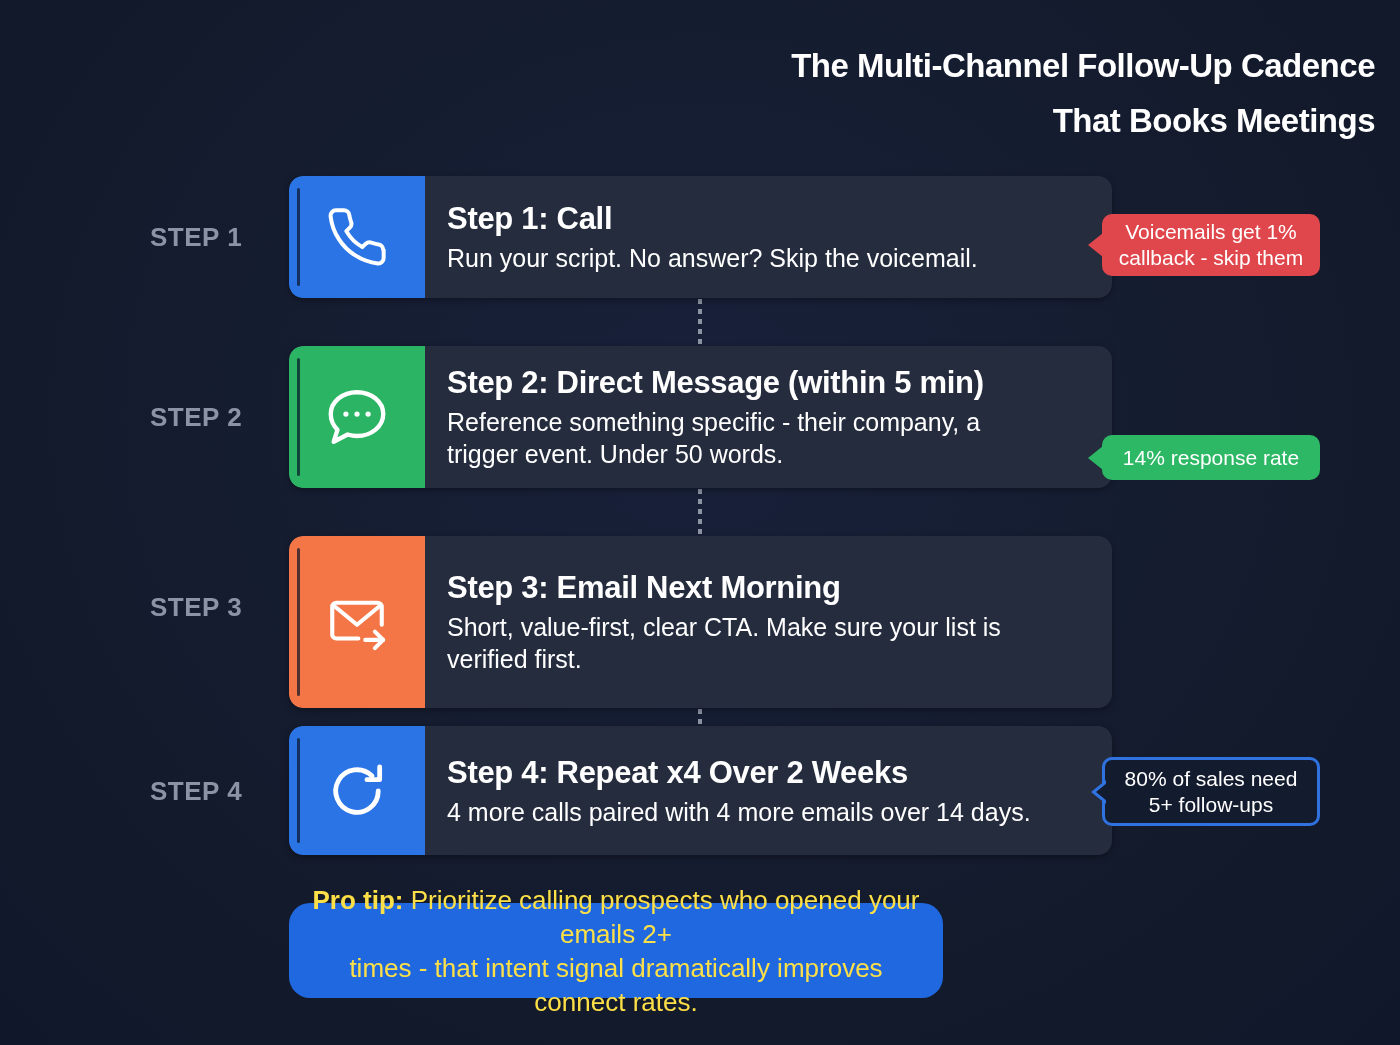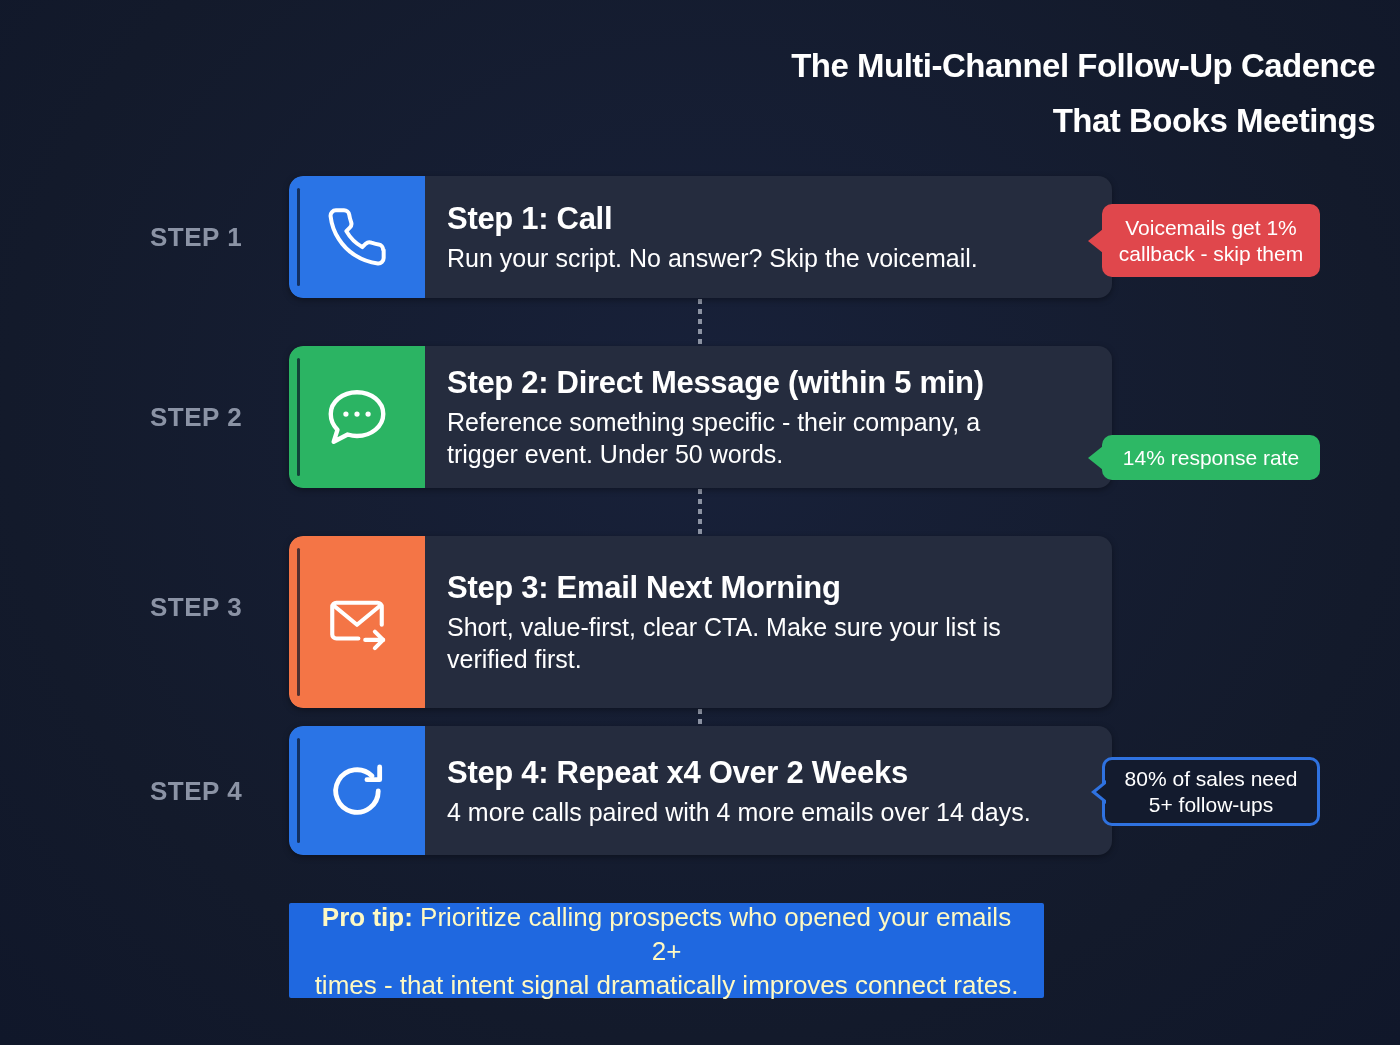--- a/index.html
+++ b/index.html
@@ -115,24 +115,24 @@
       left: -9px; top: 50%;
       transform: translateY(-50%);
       width: 0; height: 0;
       border-top: 9px solid transparent;
       border-bottom: 9px solid transparent;
       border-right: 11px solid #131b2e;
     }
     .tip {
       position: absolute;
       left: 289px; top: 903px;
-      width: 755px; height: 95px;
+      width: 654px; height: 95px;
       background: #1f68e0;
-      border-radius: 2px;
-      color: #fef9c3;
+      border-radius: 21px;
+      color: #fde047;
       font-size: 26px;
       line-height: 34px;
       text-align: center;
       display: flex; align-items: center; justify-content: center;
       padding: 0 18px;
     }
     .tip b { font-weight: 700; }
     svg { display: block; }
   </style>
 </head>
@@ -158,21 +158,21 @@
         </svg>
       </span>
     </div>
     <div class="card-body">
       <div class="card-title">Step 1: Call</div>
       <div class="card-desc">
         <span>Run your script. No answer? Skip the voicemail.</span>
       </div>
     </div>
   </div>
-  <div class="bubble red" style="top:204px;height:73px;">
+  <div class="bubble red" style="top:214px;height:62px;">
     <span>
       <span>Voicemails get 1%</span><br>
       <span>callback - skip them</span>
     </span>
   </div>
 
   <div class="step-label" style="top:402px;">STEP 2</div>
   <div class="card" style="top:346px;height:142px;">
     <div class="card-icon" style="background:#2bb463;">
       <span>

